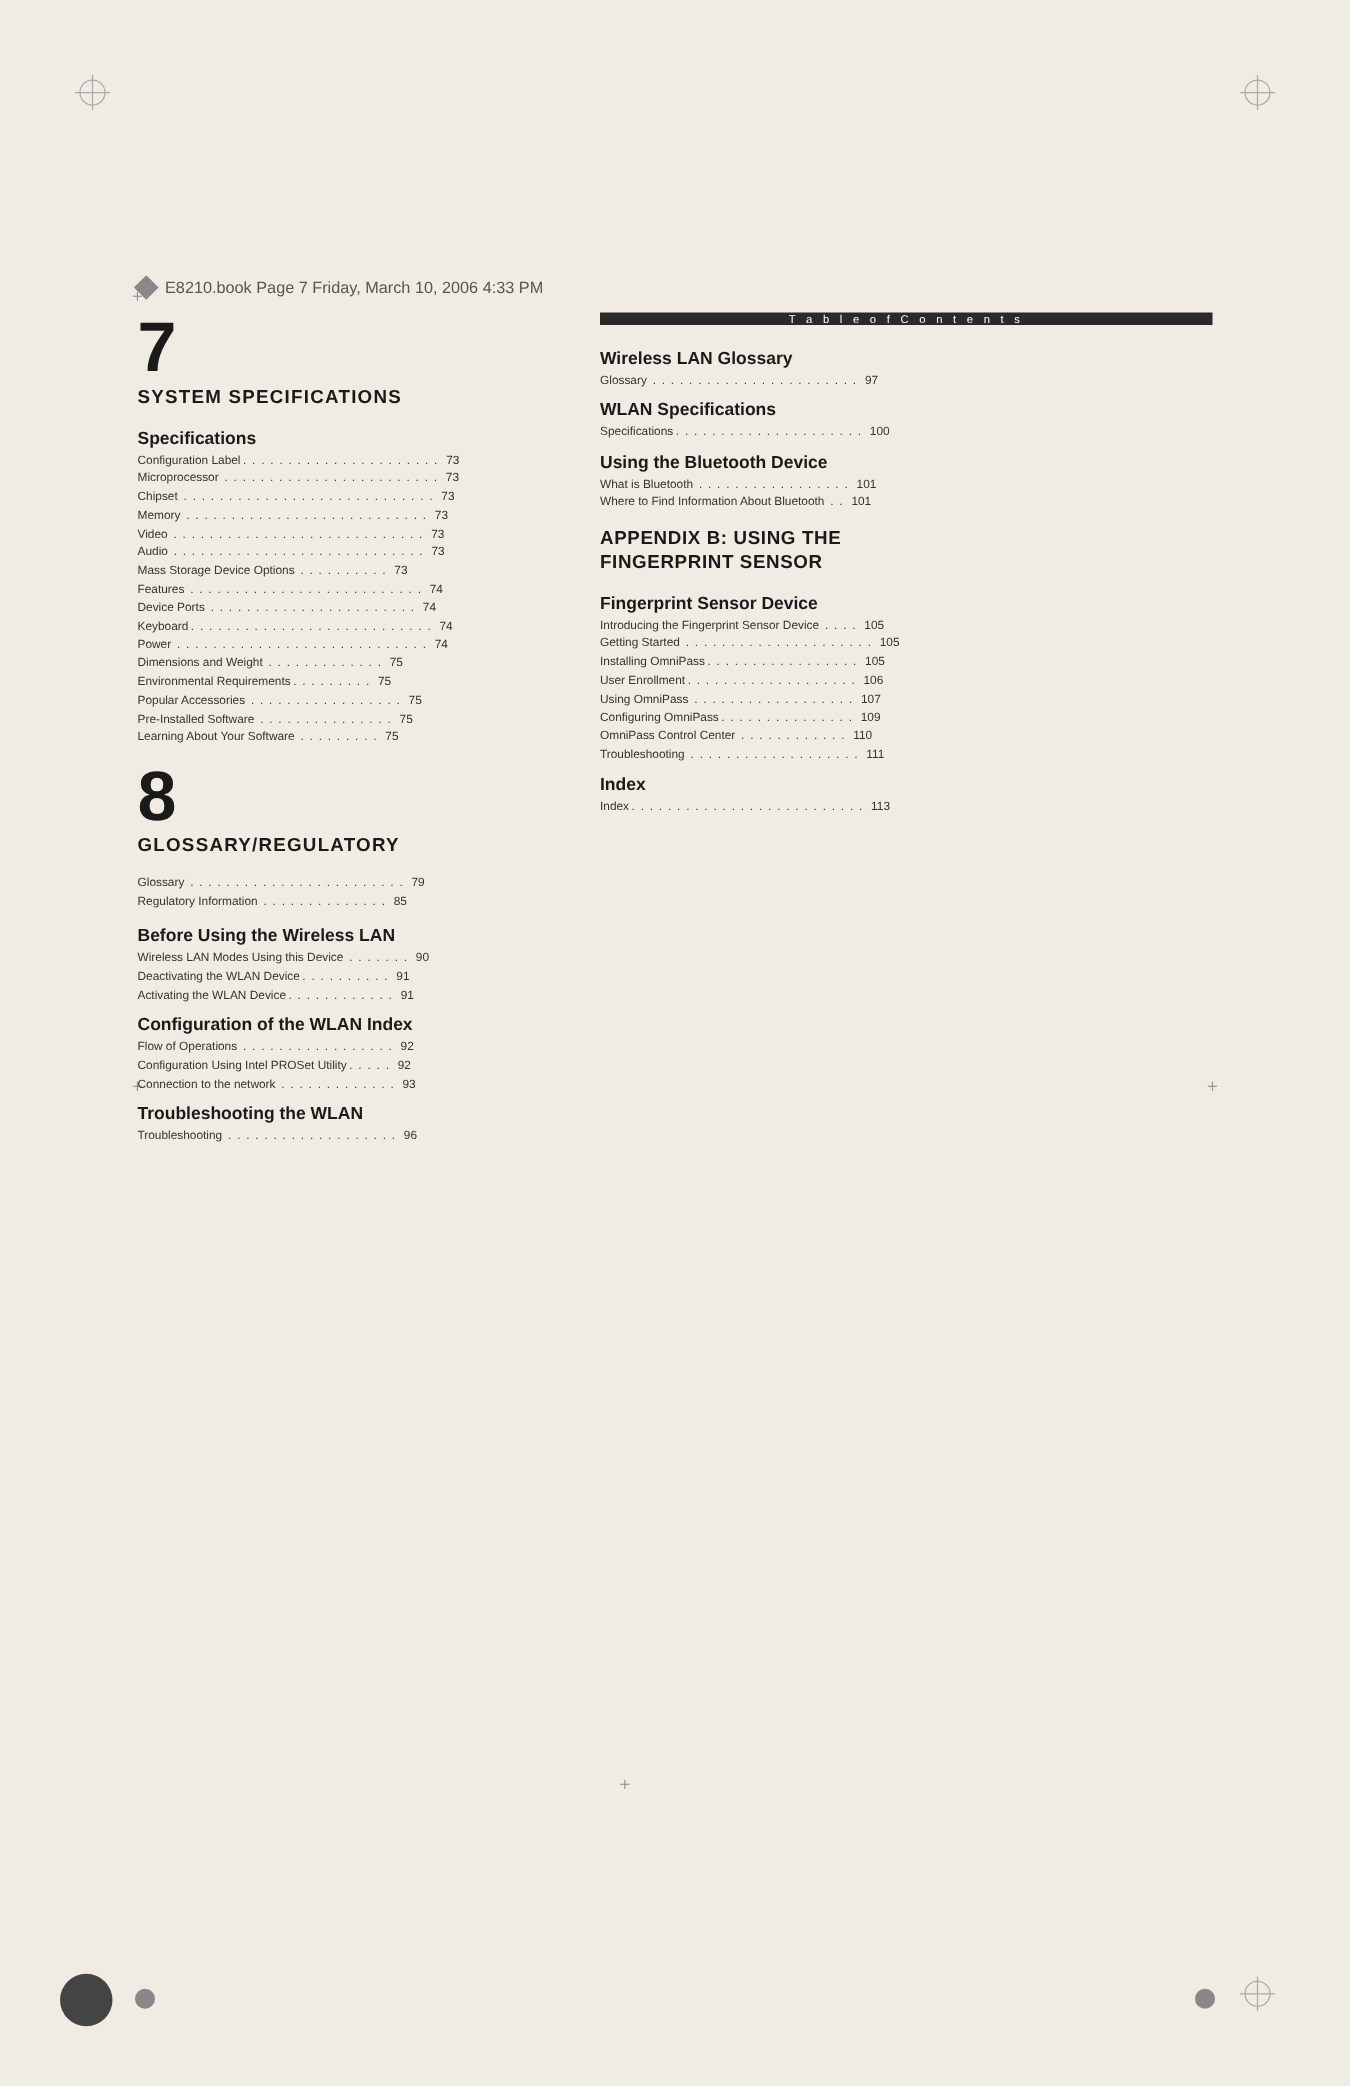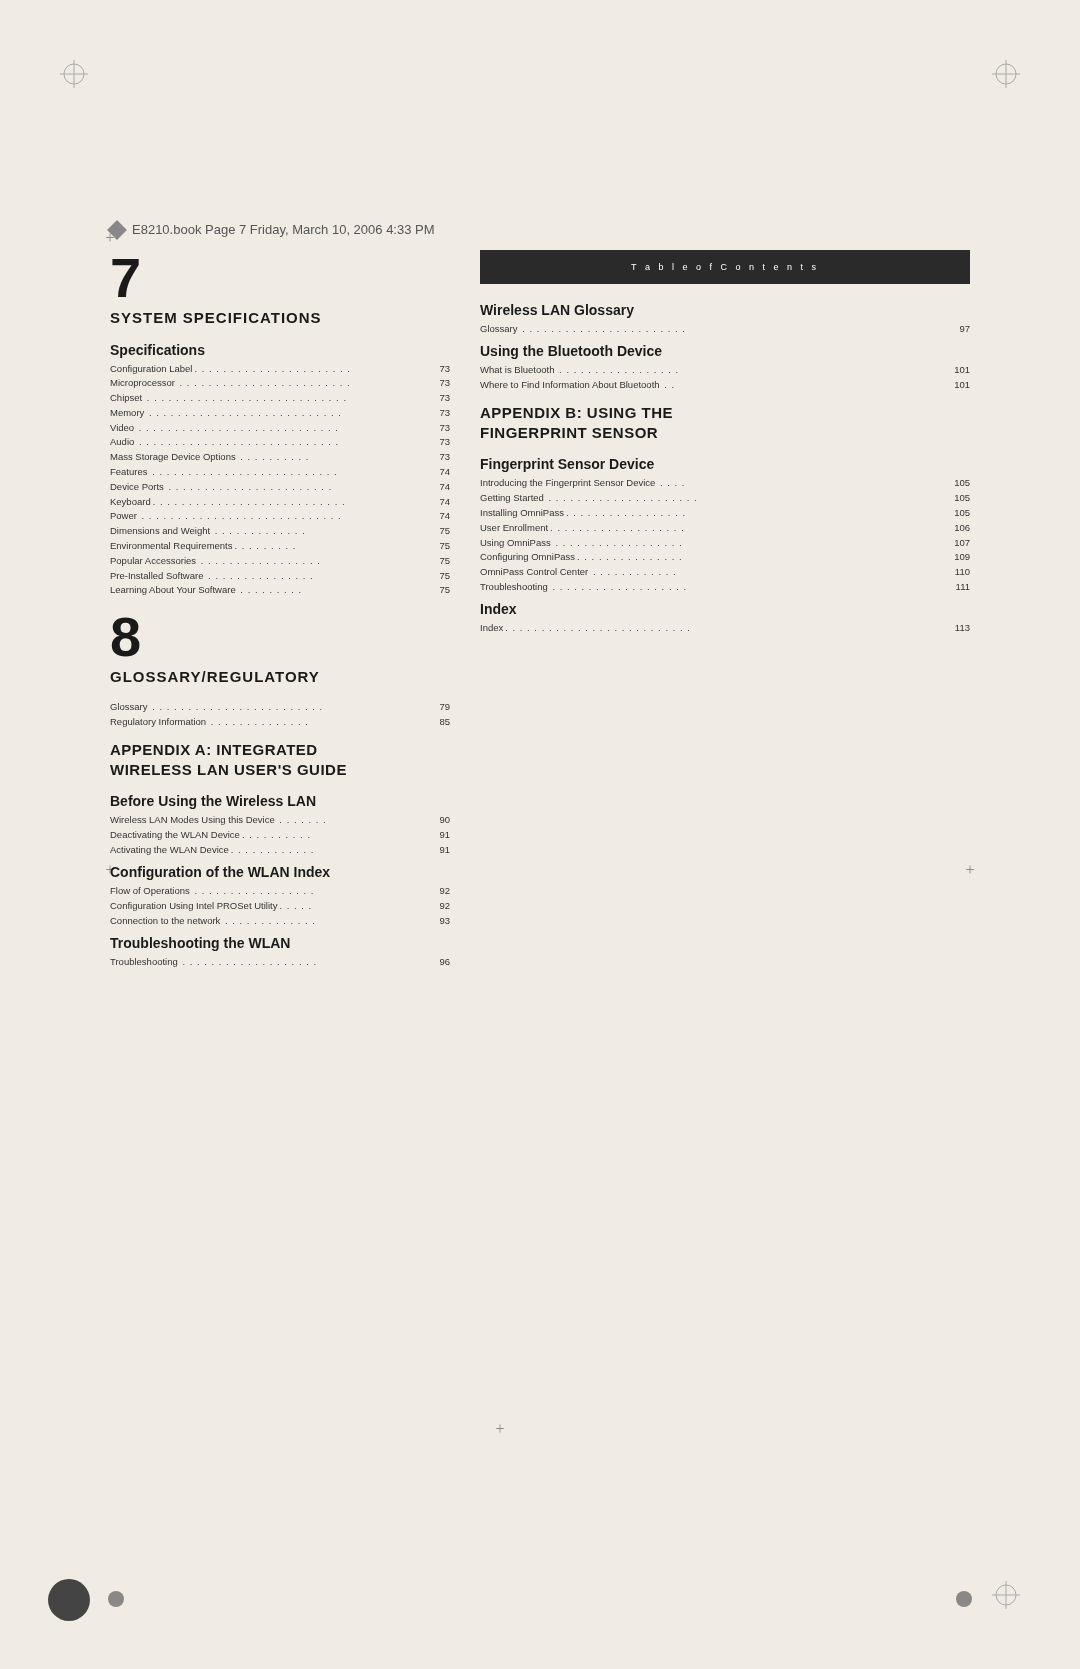--- a/index.html
+++ b/index.html
@@ -74,21 +74,21 @@
       flex: 1;
     }
 
     
     .toc-header {
       background: #2a2a2a;
       color: #fff;
       text-align: center;
       font-size: 9px;
       letter-spacing: 3px;
-      padding: 12px 0;
+      padding: 0 0;
       font-family: Arial, sans-serif;
       font-weight: normal;
       margin-bottom: 18px;
     }
 
     
     .chapter-num {
       font-size: 56px;
       font-weight: bold;
       color: #1a1a1a;
@@ -114,21 +114,21 @@
       font-size: 14px;
       font-weight: bold;
       color: #1a1a1a;
       margin-bottom: 4px;
       font-family: Arial, sans-serif;
     }
 
     
     .toc-entry {
       display: flex;
-      justify-content: space-between;
+      justify-content: flex-start;
       font-size: 9.5px;
       color: #333;
       margin-bottom: 1.5px;
       font-family: Arial, sans-serif;
       line-height: 1.4;
     }
 
     .toc-entry-label {
       white-space: nowrap;
       flex-shrink: 0;
@@ -330,21 +330,20 @@
         <span class="toc-entry-label">Glossary <span class="toc-dots">. . . . . . . . . . . . . . . . . . . . . . . .</span></span>
         <span class="toc-page">79</span>
       </div>
       <div class="toc-entry">
         <span class="toc-entry-label">Regulatory Information <span class="toc-dots">. . . . . . . . . . . . . .</span></span>
         <span class="toc-page">85</span>
       </div>
     </div>
 
     <div class="section-gap">
-      <div class="appendix-title">APPENDIX A: INTEGRATED<br>WIRELESS LAN USER'S GUIDE</div>
 
       <div class="subsection-heading">Before Using the Wireless LAN</div>
       <div class="toc-entry">
         <span class="toc-entry-label">Wireless LAN Modes Using this Device <span class="toc-dots">. . . . . . .</span></span>
         <span class="toc-page">90</span>
       </div>
       <div class="toc-entry">
         <span class="toc-entry-label">Deactivating the WLAN Device<span class="toc-dots">. . . . . . . . . .</span></span>
         <span class="toc-page">91</span>
       </div>
@@ -382,20 +381,27 @@
 
     <div class="section-gap-sm">
       <div class="subsection-heading">Wireless LAN Glossary</div>
       <div class="toc-entry">
         <span class="toc-entry-label">Glossary <span class="toc-dots">. . . . . . . . . . . . . . . . . . . . . . .</span></span>
         <span class="toc-page">97</span>
       </div>
     </div>
 
 
+    <div class="section-gap-sm">
+      <div class="subsection-heading">WLAN Specifications</div>
+      <div class="toc-entry">
+        <span class="toc-entry-label">Specifications<span class="toc-dots">. . . . . . . . . . . . . . . . . . . . .</span></span>
+        <span class="toc-page">100</span>
+      </div>
+    </div>
 
     <div class="section-gap">
       <div class="subsection-heading">Using the Bluetooth Device</div>
       <div class="toc-entry">
         <span class="toc-entry-label">What is Bluetooth <span class="toc-dots">. . . . . . . . . . . . . . . . .</span></span>
         <span class="toc-page">101</span>
       </div>
       <div class="toc-entry">
         <span class="toc-entry-label">Where to Find Information About Bluetooth <span class="toc-dots">. .</span></span>
         <span class="toc-page">101</span>

